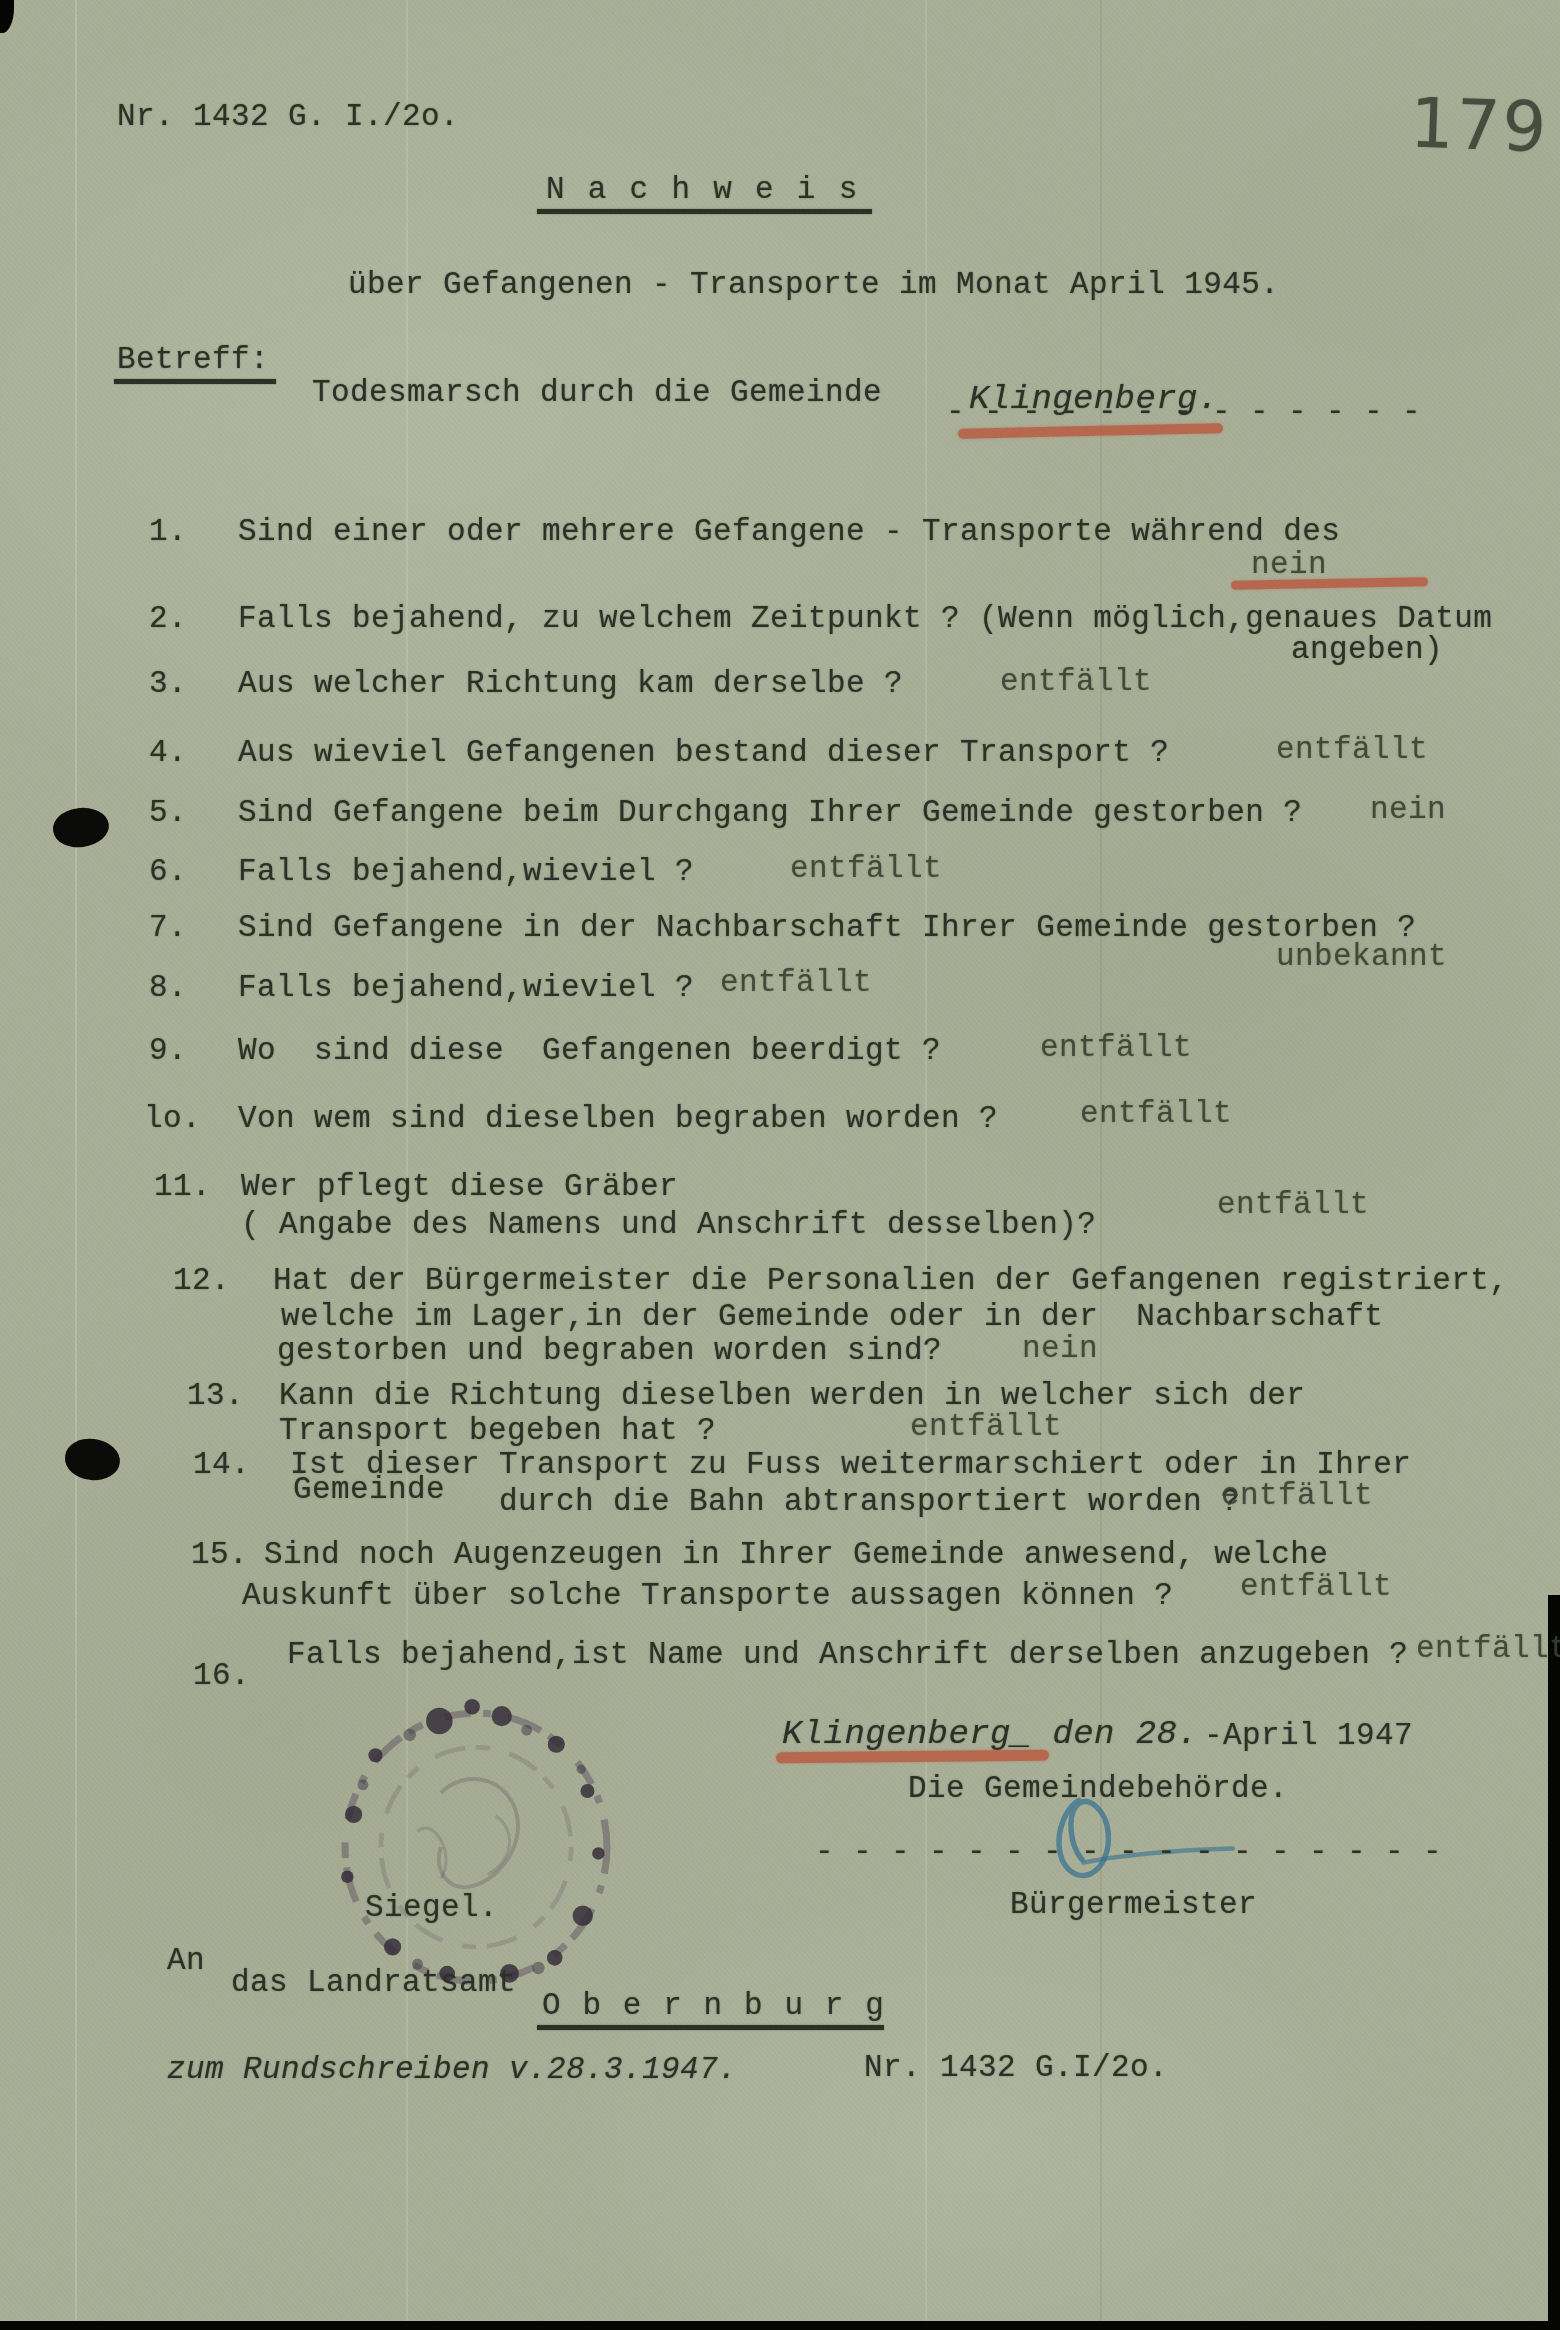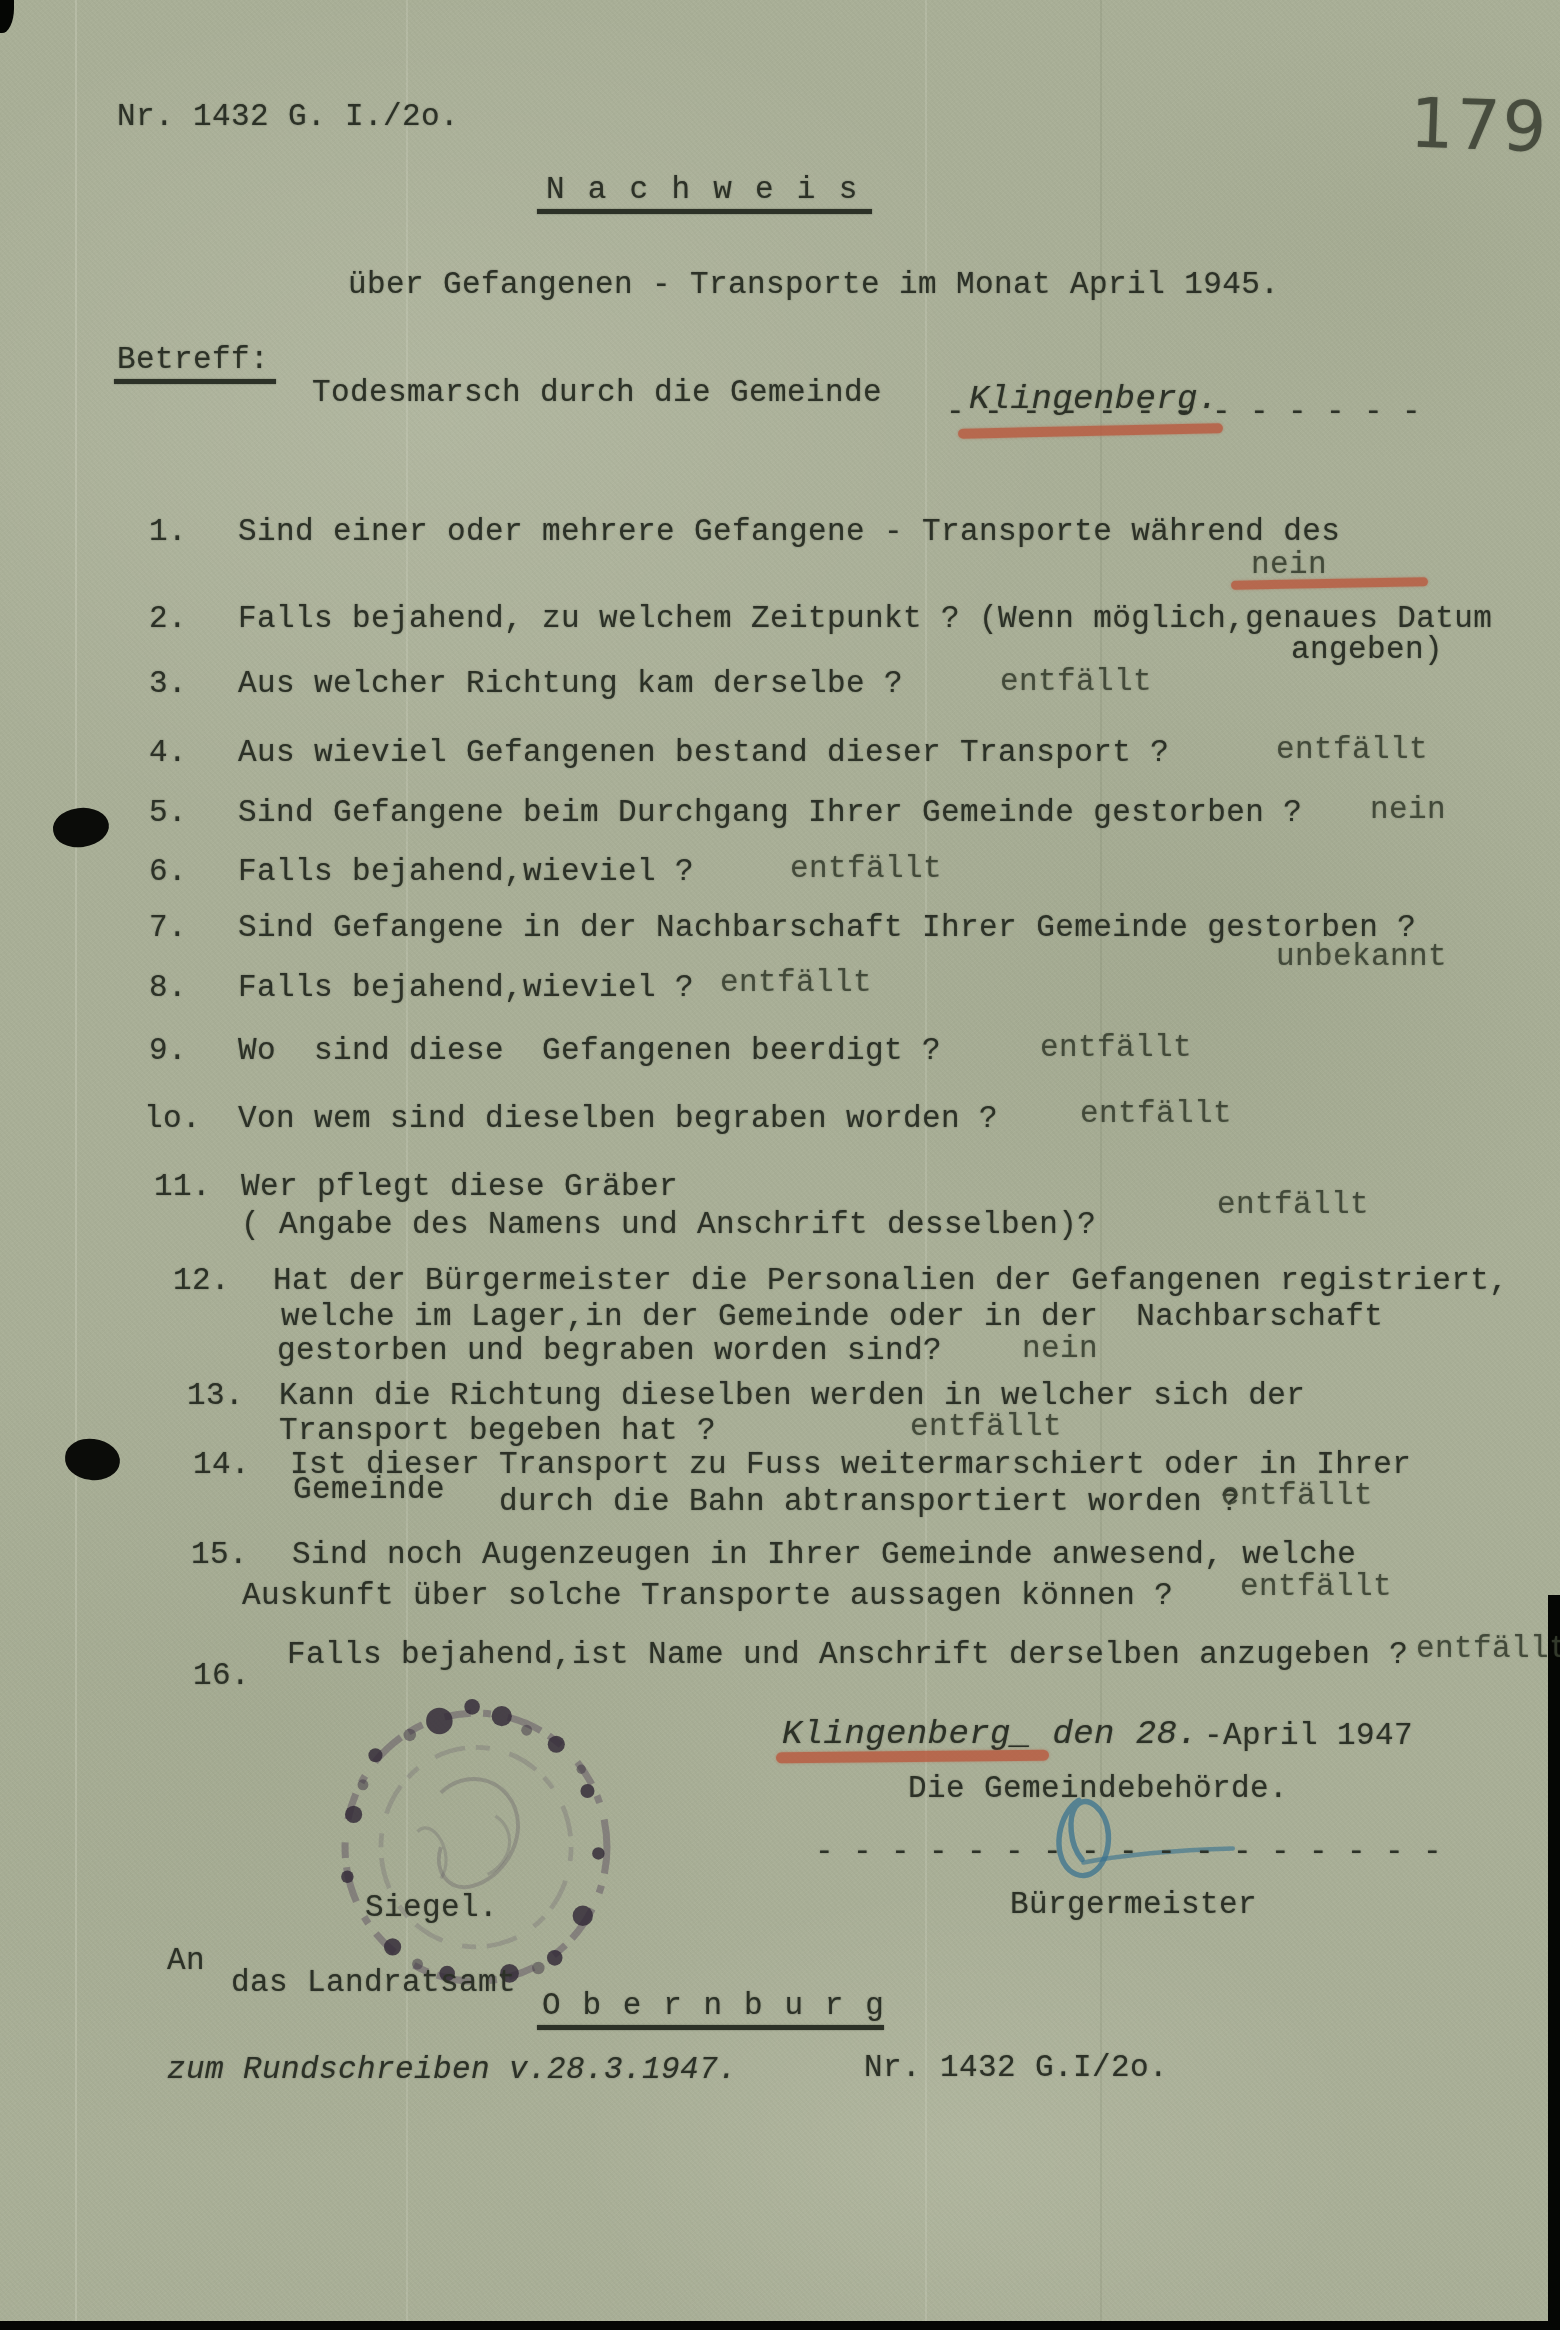--- a/index.html
+++ b/index.html
@@ -123,21 +123,21 @@
   <div class="tl" style="left:279px;top:1414px;">Transport begeben hat ?</div>
   <div class="tl ans" style="left:910px;top:1410px;">entfällt</div>
 
   <div class="tl num" style="left:193px;top:1448px;">14.</div>
   <div class="tl" style="left:290px;top:1448px;">Ist dieser Transport zu Fuss weitermarschiert oder in Ihrer</div>
   <div class="tl" style="left:293px;top:1473px;">Gemeinde</div>
   <div class="tl" style="left:499px;top:1485px;">durch die Bahn abtransportiert worden ?</div>
   <div class="tl ans" style="left:1221px;top:1479px;">entfällt</div>
 
   <div class="tl num" style="left:191px;top:1538px;">15.</div>
-  <div class="tl" style="left:292px;top:1538px;">Sind noch Augenzeugen in Ihrer Gemeinde anwesend, welche</div>
+  <div class="tl" style="left:264px;top:1538px;">Sind noch Augenzeugen in Ihrer Gemeinde anwesend, welche</div>
   <div class="tl" style="left:242px;top:1579px;">Auskunft über solche Transporte aussagen können ?</div>
   <div class="tl ans" style="left:1240px;top:1570px;">entfällt</div>
 
   <div class="tl num" style="left:193px;top:1638px;margin-top:21px;">16.</div>
   <div class="tl" style="left:287px;top:1638px;">Falls bejahend,ist Name und Anschrift derselben anzugeben ?</div>
   <div class="tl ans" style="left:1416px;top:1632px;">entfällt</div>
 
   <svg style="position:absolute;left:324px;top:1699px;" width="304" height="308" viewBox="0 0 390 395">
     <ellipse cx="195" cy="190" rx="168" ry="172" fill="none" stroke="#584a5e" stroke-width="9" opacity="0.45" stroke-dasharray="34 16 10 22 46 12 20 30"></ellipse>
     <ellipse cx="195" cy="190" rx="122" ry="128" fill="none" stroke="#584a5e" stroke-width="6" opacity="0.22" stroke-dasharray="18 26 40 14"></ellipse>

